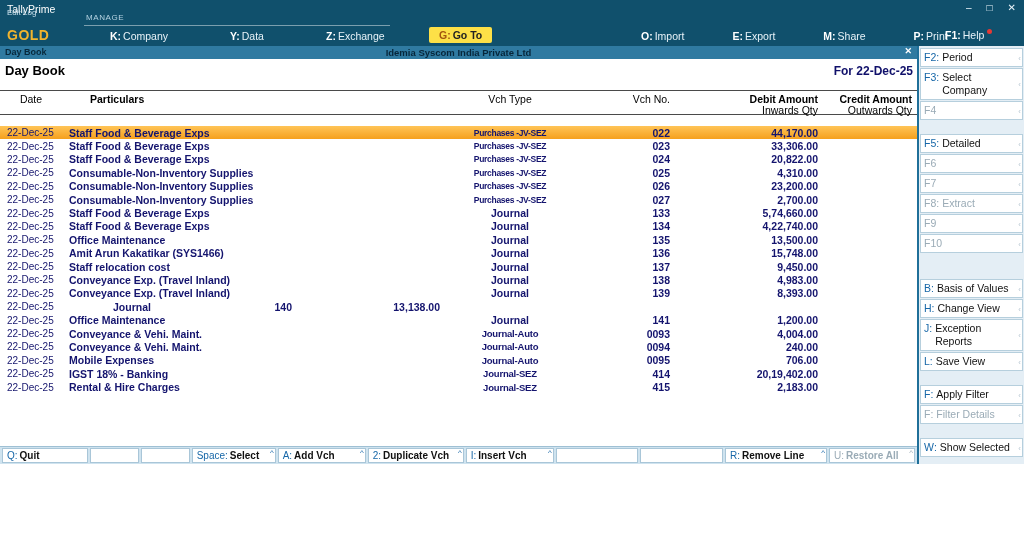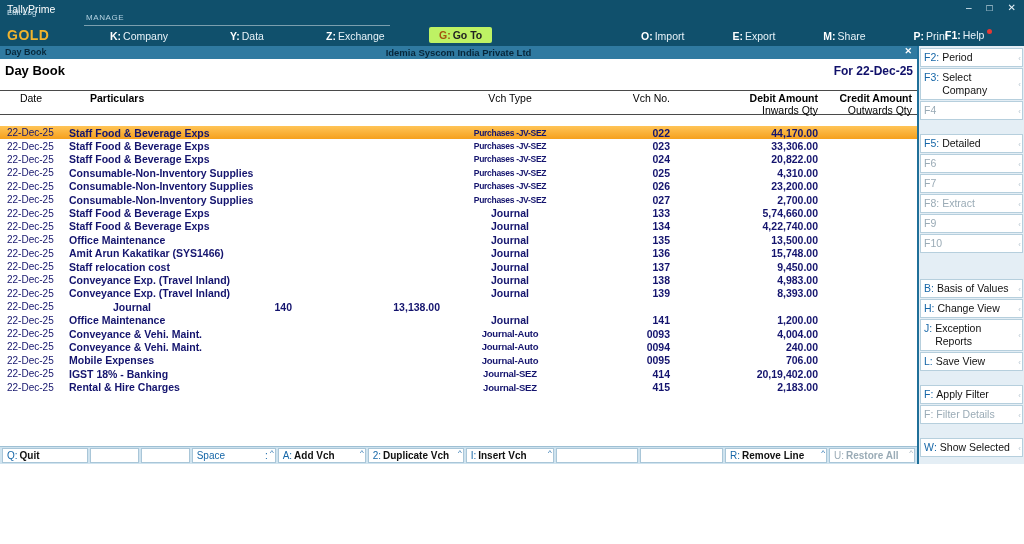--- a/index.html
+++ b/index.html
@@ -15,40 +15,40 @@
   .tb-secline{position:absolute;left:84px;top:25px;width:306px;height:1px;background:rgba(255,255,255,.45);}
   .tb-win{position:absolute;right:8px;top:2px;display:flex;gap:15px;font-size:10px;color:#eaf4fa;}
   .tb-win span{cursor:pointer;}
   .tb-row2{position:absolute;left:0;top:26px;width:1024px;height:20px;}
   .gold{position:absolute;left:7px;top:1px;font-weight:bold;font-size:14px;color:#f2b42d;letter-spacing:.5px;}
   .menu-left{position:absolute;left:86px;top:0;height:20px;display:flex;align-items:center;gap:38px;}
   .menu-right{position:absolute;left:617px;top:0;height:20px;display:flex;align-items:center;gap:24px;}
   .menu-item{font-size:10.5px;white-space:nowrap;cursor:pointer;margin-left:24px;}
   .menu-key{color:#ffffff;font-weight:bold;}
   .menu-label{color:#e7f2f8;margin-left:2px;}
-  .goto-btn{position:absolute;left:429px;top:1px;background:#bef264;border-radius:2px;padding:2px 10px;font-size:10.5px;cursor:pointer;}
+  .goto-btn{position:absolute;left:429px;top:1px;background:#fde047;border-radius:2px;padding:2px 10px;font-size:10.5px;cursor:pointer;}
   .goto-key{color:#a3550f;font-weight:bold;}
   .goto-label{color:#222;margin-left:2px;font-weight:bold;}
   .help-item{position:absolute;left:921px;top:3px;font-size:10.5px;cursor:pointer;white-space:nowrap;}
   .help-dot{display:inline-block;width:5px;height:5px;border-radius:50%;background:#e53935;margin-left:3px;vertical-align:top;}
 
   
   .titlestrip{position:absolute;left:0;top:46px;width:917px;height:13px;background:#2f7aa1;}
   .ts-view{position:absolute;left:5px;top:1px;font-size:9px;font-weight:bold;color:#07293c;}
   .ts-company{position:absolute;left:0;top:1px;width:100%;text-align:center;font-size:9.5px;font-weight:bold;color:#06263a;}
   .ts-close{position:absolute;right:5px;top:0;font-size:9px;font-weight:bold;color:#fff;cursor:pointer;}
 
   
   .report-head{position:absolute;left:0;top:59px;width:917px;height:24px;background:#fff;}
   .rh-title{position:absolute;left:5px;top:4px;font-size:13px;font-weight:bold;color:#000;}
   .rh-period{position:absolute;right:4px;top:5px;font-size:12px;font-weight:bold;color:#10106a;}
 
   
   .thead{position:absolute;left:0;top:90px;width:917px;height:25px;border-top:1px solid #4a4a4a;border-bottom:1px solid #4a4a4a;font-size:10.5px;color:#000;}
-  .th-r1{display:flex;height:13px;align-items:flex-start;margin-top:1px;}
+  .th-r1{display:flex;height:13px;align-items:center;margin-top:1px;}
   .th-r2{display:flex;height:10px;align-items:center;}
   .col-date{width:62px;text-align:center;}
   .col-part{width:378px;padding-left:28px;}
   .col-vtype{width:140px;text-align:center;}
   .col-vno{width:92px;text-align:right;padding-right:2px;}
   .col-debit{width:148px;text-align:right;padding-right:2px;}
   .col-credit{width:95px;text-align:right;padding-right:3px;}
   .bold{font-weight:bold;}
 
   
@@ -79,21 +79,21 @@
 
   
   .bottombar{position:absolute;left:0;bottom:0;width:917px;height:18px;background:#cfe3ef;border-top:1px solid #9fc0d4;display:flex;align-items:center;padding:1px 2px;gap:2px;}
   .bb-item{position:relative;background:#fff;border:1px solid #a9c6d8;height:15px;display:flex;align-items:center;padding:0 9px 0 4px;font-size:10px;white-space:nowrap;cursor:pointer;flex:0 0 auto;}
   .bb-key{color:#1767a8;}
   .bb-colon{color:#1767a8;margin-right:2px;}
   .bb-label{color:#111;font-weight:bold;}
   .bb-caret{position:absolute;right:1px;top:-1px;color:#1767a8;font-size:8px;}
   .bb-item.disabled .bb-key,.bb-item.disabled .bb-colon,.bb-item.disabled .bb-label,.bb-item.disabled .bb-caret{color:#9aabb6;}
   .bb-item.empty{cursor:default;}
-  .w86{width:86px;}.w84{width:84px;gap:40px;}.w88{width:88px;}.w96{width:96px;}.w102{width:102px;}
+  .w86{width:86px;}.w84{width:84px;}.w88{width:88px;}.w96{width:96px;}.w102{width:102px;}
   .bb-item.f1{flex:1 1 0;}.bb-item.f2{flex:2 1 0;}
 </style>
 </head>
 <body>
 
 <div class="screen">
 
   <div class="topbar">
     <div class="tb-appname">TallyPrime</div>
     <div class="tb-editlog">Edit Log</div>

